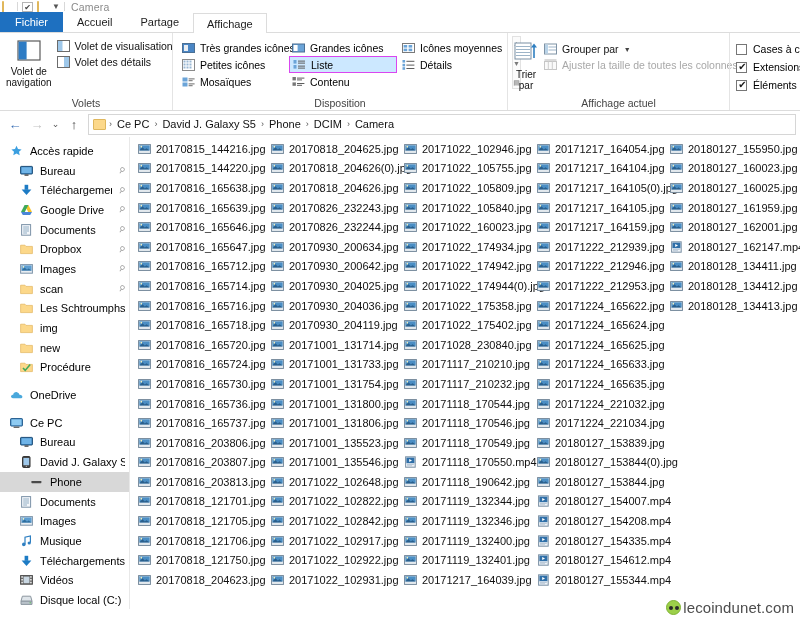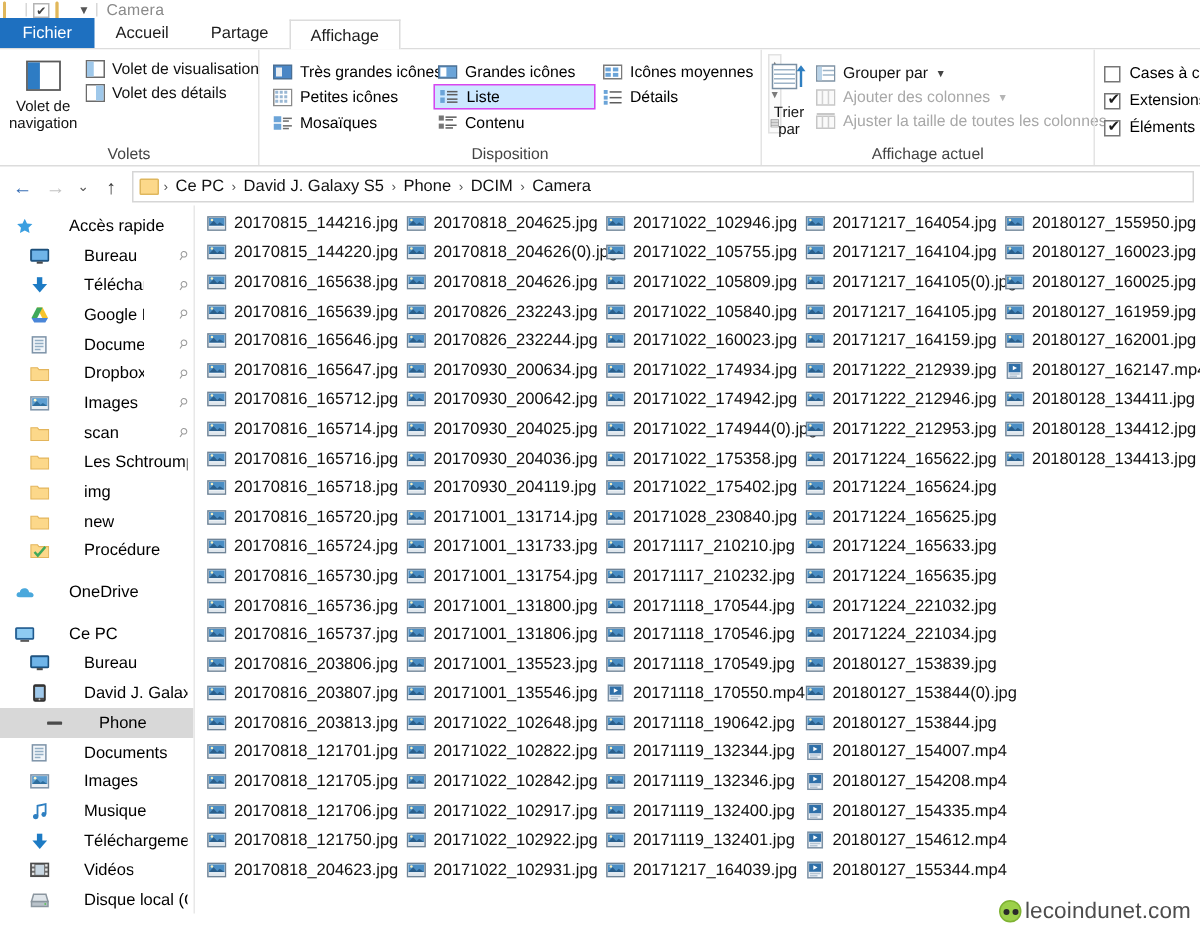--- a/index.html
+++ b/index.html
@@ -118,21 +118,21 @@
   .crumb-sep { font-size:9px; color:#555; }
 
   
   .main { display:flex; height:472px; background:#fff; }
 
   .navpane {
     width:130px; padding-top:4px; overflow:hidden; background:#fff;
     border-right:1px solid #e8e8e8; position:relative;
   }
   .navrow {
-    height:19.7px; display:flex; align-items:center; gap:23px;
+    height:19.7px; display:flex; align-items:center; gap:7px;
     padding-left:10px; padding-right:4px; font-size:11px; white-space:nowrap;
   }
   .navrow.sel { background:#d8d8d8; }
   .navrow .lbl { overflow:hidden; text-overflow:clip; }
   .navrow .pin { margin-left:auto; color:#9a9a9a; font-size:9px; transform:rotate(35deg); }
   .indent1 { padding-left:20px; }
   .indent2 { padding-left:30px; }
   .nav-gap { height:8px; }
 
   .filelist {
@@ -379,33 +379,20 @@
                     <line x1="4.5" y1="7" x2="12" y2="7"></line>
                   </g>
                 </svg>
               </span>
             <span>Grouper par</span>
             <span style="font-size:7px;color:#444;">▼</span>
           </div>
           <div class="smallitem dim">
             <span>
                 <svg class="ico" viewBox="0 0 13 12">
-                  <rect x="0.5" y="1" width="12" height="10" fill="#fafafa" stroke="#c6c6c6"></rect>
-                  <g stroke="#d2d2d2">
-                    <line x1="4.3" y1="1" x2="4.3" y2="11"></line>
-                    <line x1="8.3" y1="1" x2="8.3" y2="11"></line>
-                  </g>
-                </svg>
-              </span>
-            <span>Ajouter des colonnes</span>
-            <span style="font-size:7px;color:#b5b5b5;">▼</span>
-          </div>
-          <div class="smallitem dim">
-            <span>
-                <svg class="ico" viewBox="0 0 13 12">
                   <rect x="0.5" y="2.5" width="12" height="8" fill="#fafafa" stroke="#c6c6c6"></rect>
                   <g stroke="#cdcdcd">
                     <line x1="4.3" y1="2.5" x2="4.3" y2="10.5"></line>
                     <line x1="8.3" y1="2.5" x2="8.3" y2="10.5"></line>
                   </g>
                   <line x1="0.5" y1="1" x2="12.5" y2="1" stroke="#b6b6b6"></line>
                 </svg>
               </span>
             <span>Ajuster la taille de toutes les colonnes</span>
           </div>

